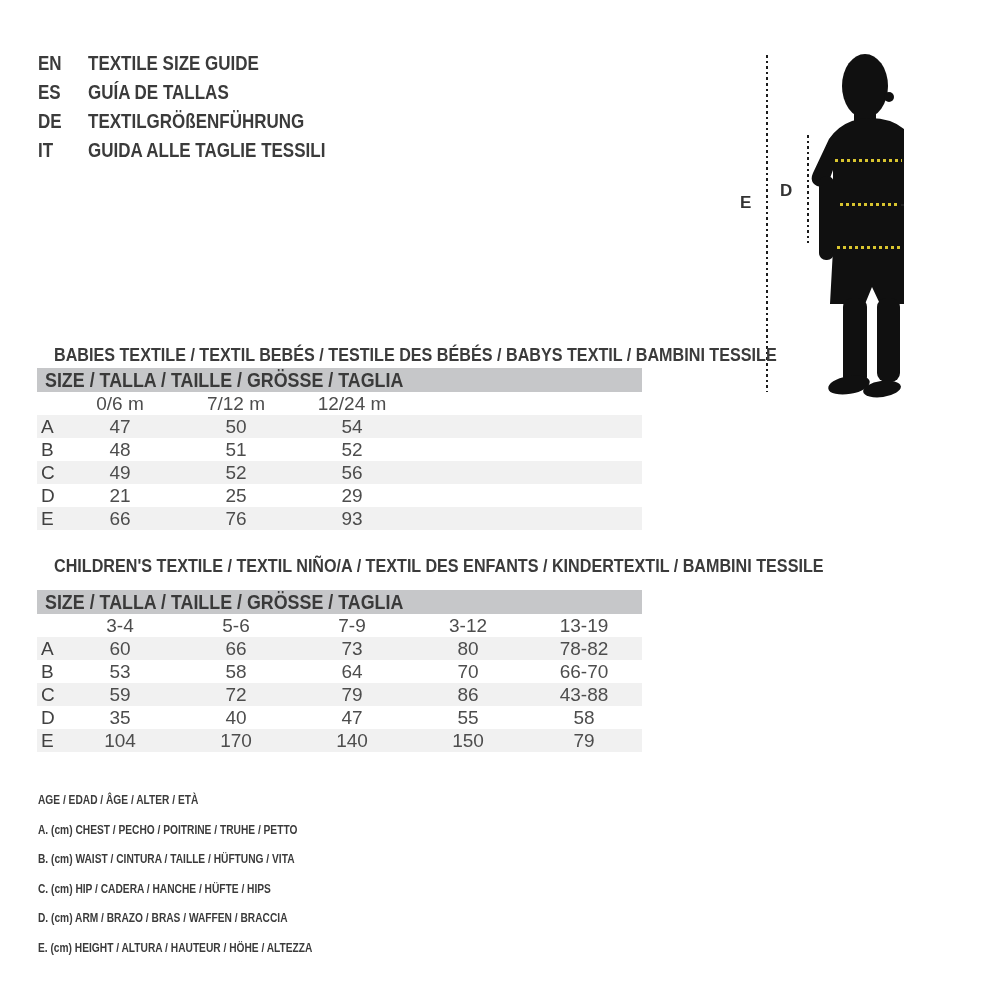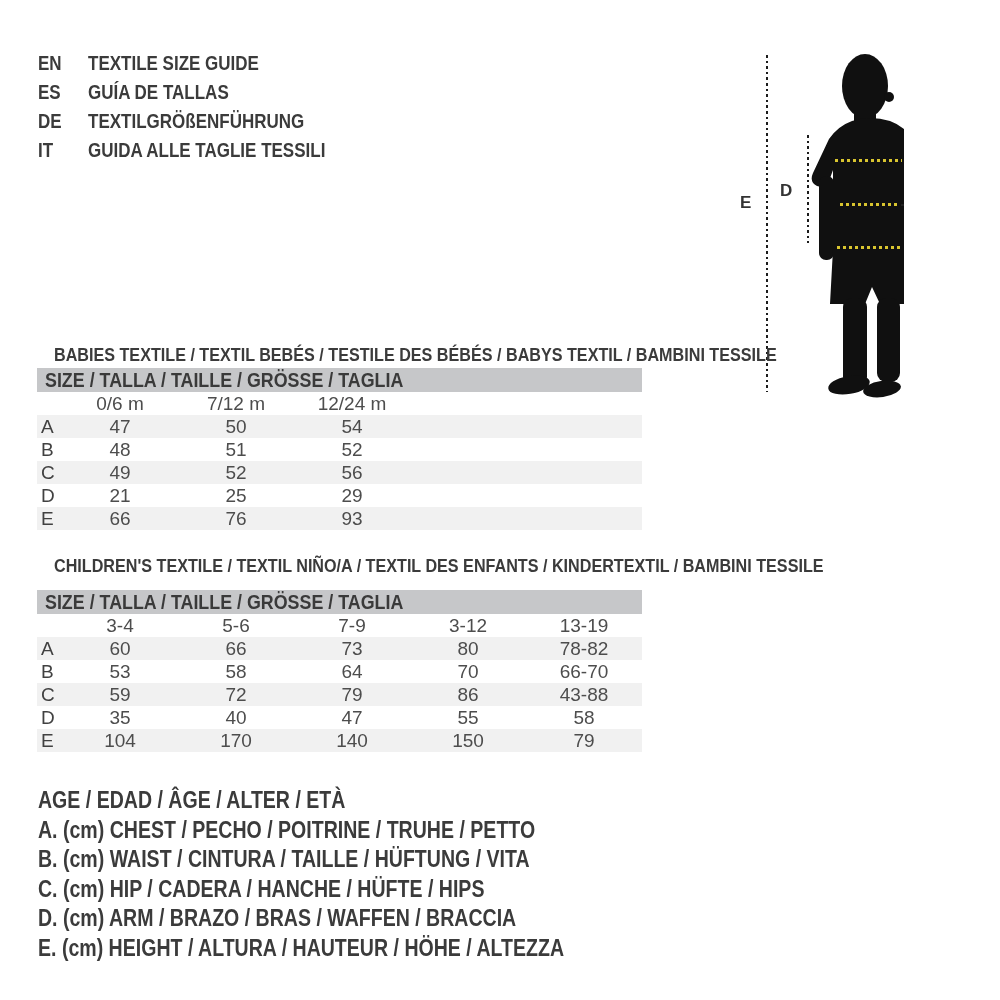--- a/index.html
+++ b/index.html
@@ -36,21 +36,21 @@
   .fill{flex:1 1 auto;}
   .thead{color:#4d4d4d;}
 
   .babies-title{top:329px;}
   .babies-table{top:368px;}
   .children-title{top:540px;}
   .children-table{top:590px;}
 
   
   .legend{position:absolute;left:38px;top:786px;}
-  .legend-line{height:29.5px;line-height:29.5px;font-size:23px;font-weight:700;}
+  .legend-line{height:29.5px;line-height:29.5px;font-size:12px;font-weight:700;}
 </style>
 </head>
 <body>
 
 <div class="page">
 
   <section class="lang-list">
     <div class="lang-row">
       <span class="lang-code"><span class="squeeze">EN</span></span>
       <span class="lang-title"><span class="squeeze">TEXTILE SIZE GUIDE</span></span>

